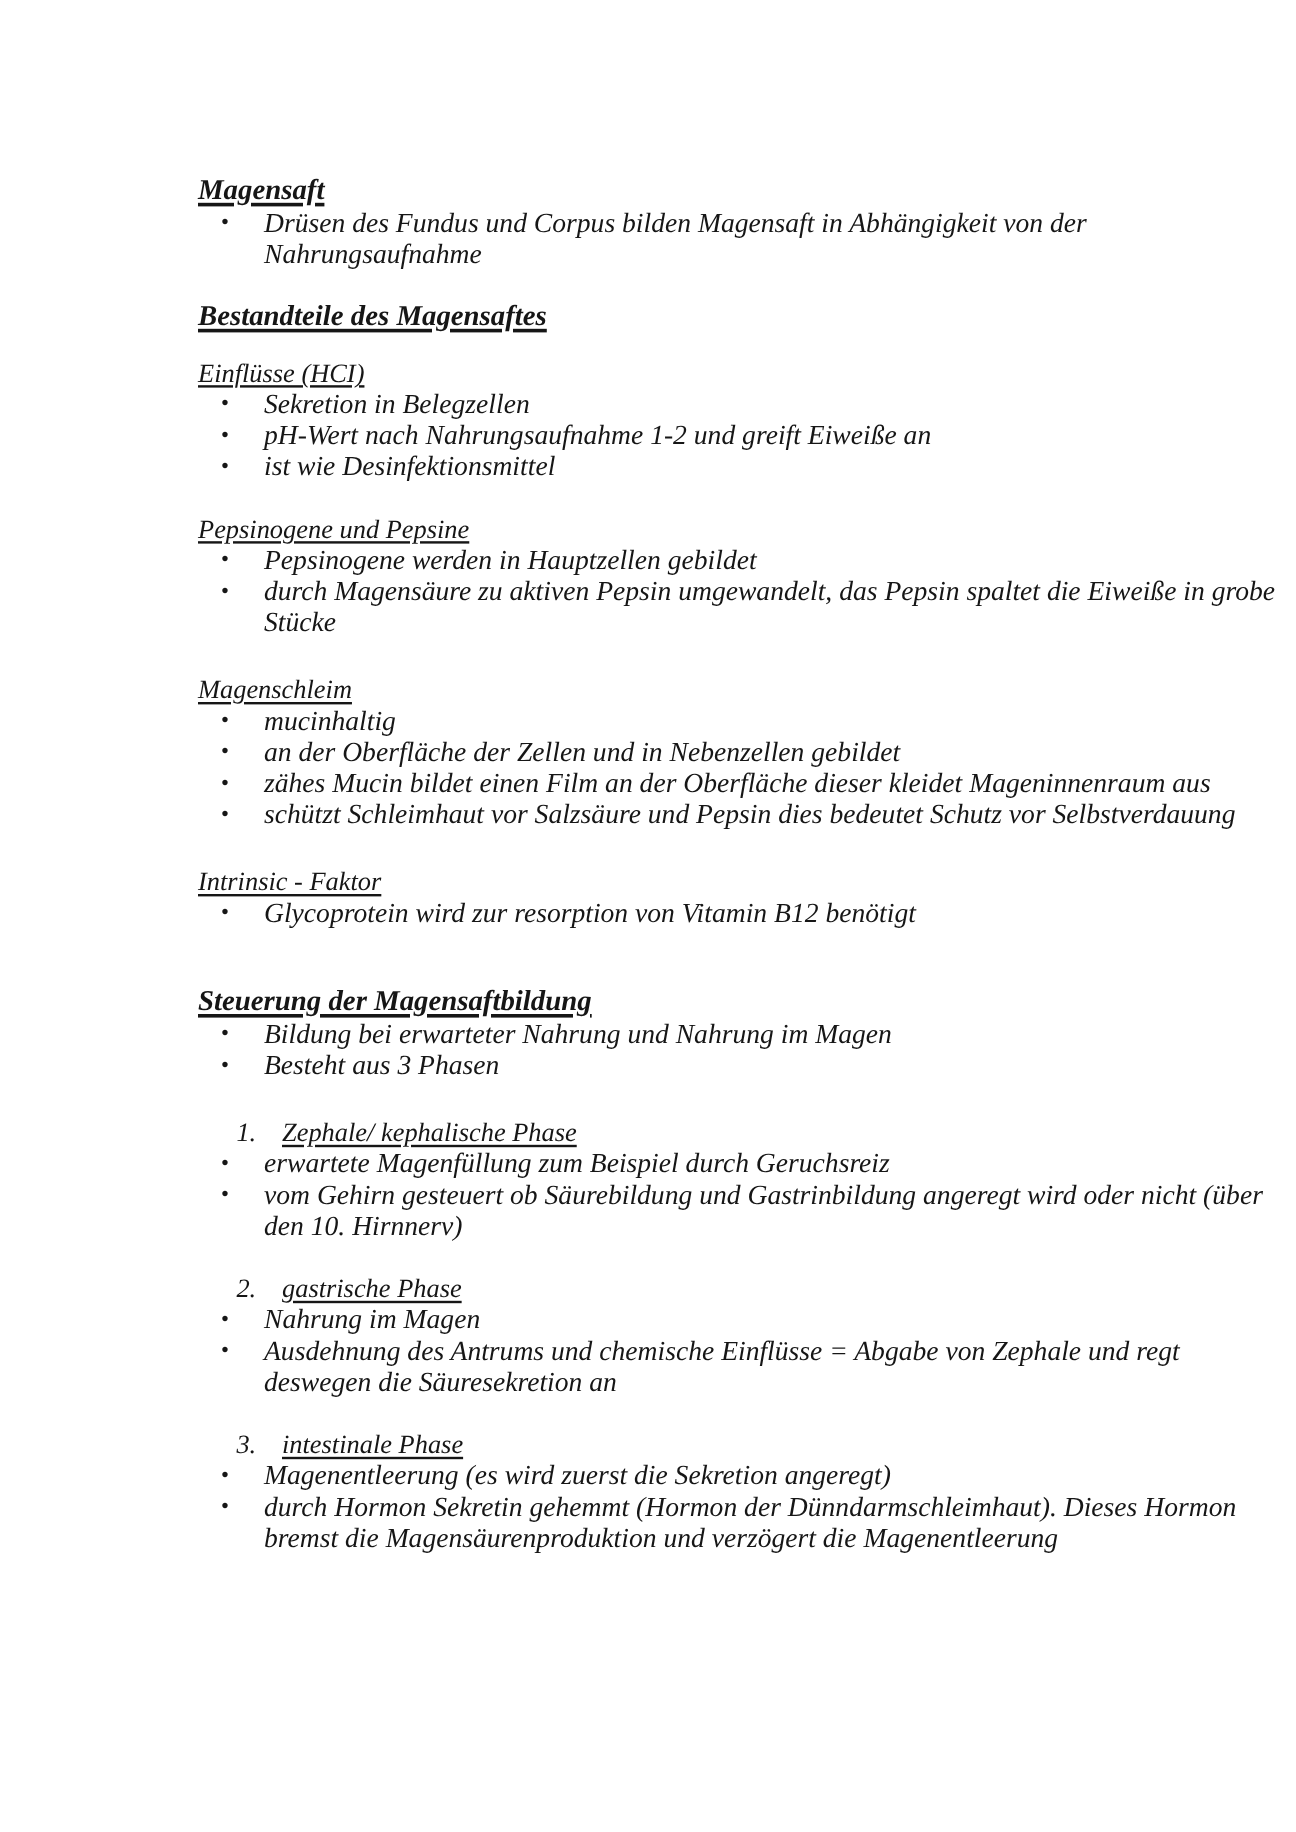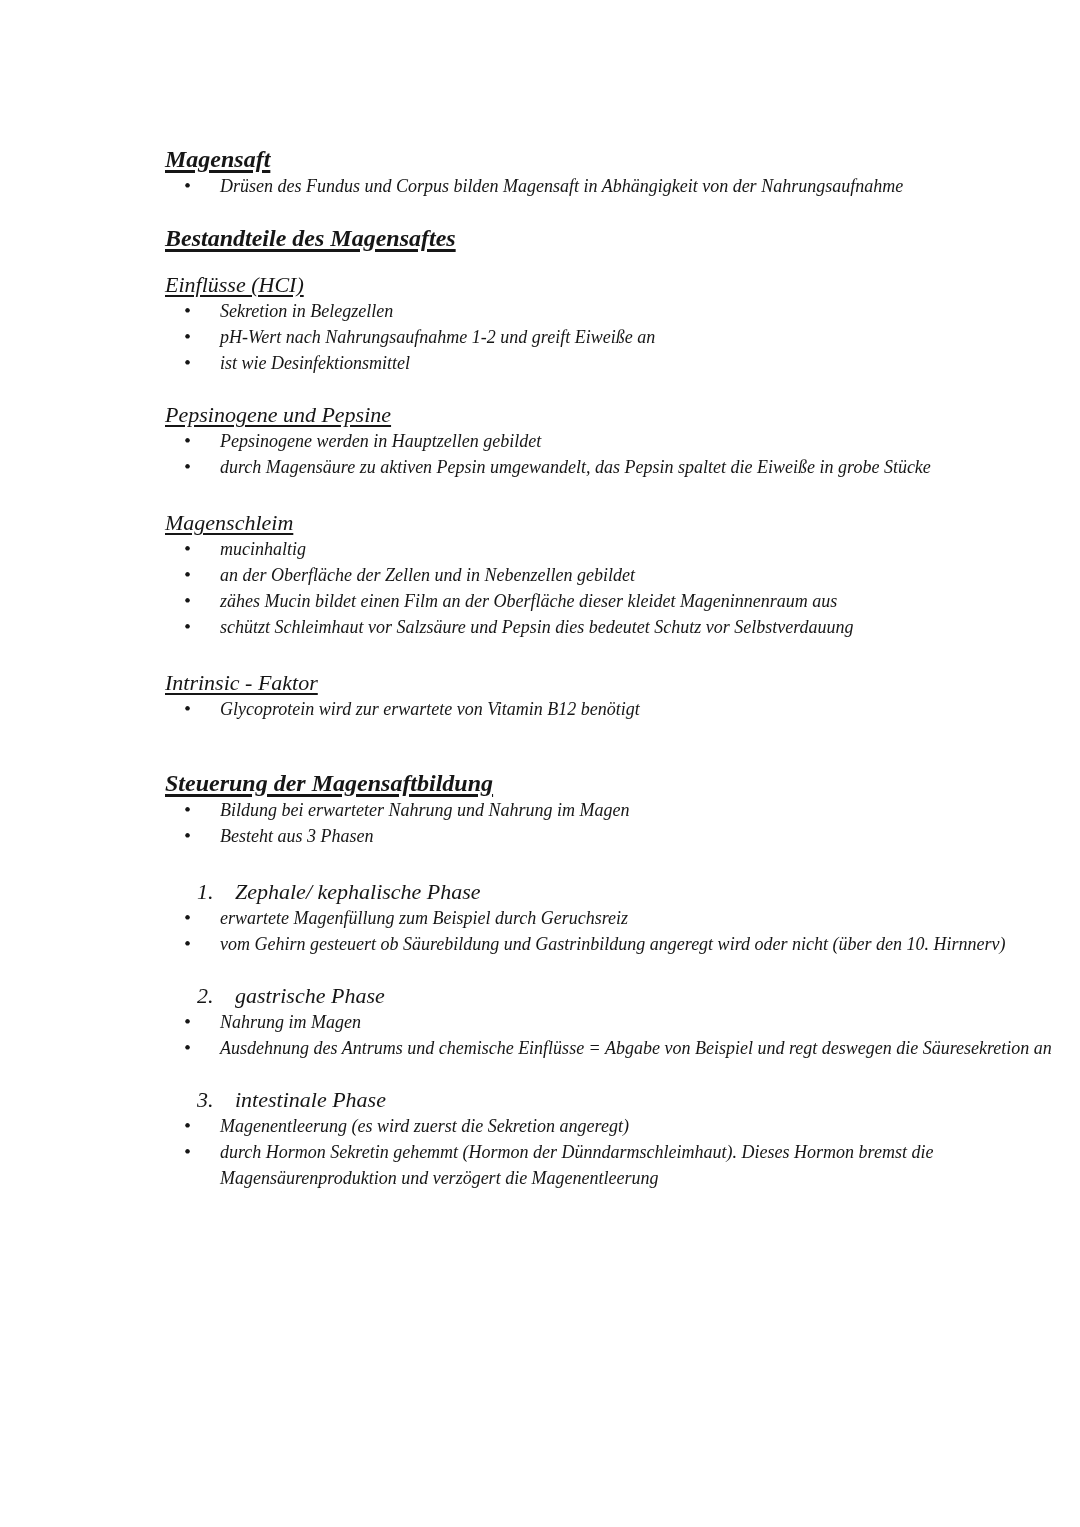--- a/index.html
+++ b/index.html
@@ -43,21 +43,21 @@
     text-underline-offset: 3px;
   }
   ul.list {
     list-style: none;
     margin: 0;
     padding: 0;
   }
   ul.list li {
     position: relative;
     padding-left: 40px;
-    font-size: 18px;
+    font-size: 23px;
     line-height: 26px;
   }
   ul.list li::before {
     content: "\2022";
     position: absolute;
     left: 4px;
     top: 0;
     font-size: 19px;
   }
   .numbered {
@@ -66,20 +66,21 @@
     font-size: 22px;
     line-height: 26px;
   }
   .numbered .num {
     position: absolute;
     left: 2px;
     top: 0;
     text-decoration: none;
   }
   .numbered .phase-title {
+    text-decoration: underline;
     text-decoration-thickness: 1.5px;
     text-underline-offset: 3px;
   }
   
   .mt-sm { margin-top: 20px; }
   .mt-md { margin-top: 26px; }
   .mt-lg { margin-top: 30px; }
   .mt-xl { margin-top: 48px; }
 </style>
 </head>
@@ -111,21 +112,21 @@
     <h2 class="h2 mt-lg">Magenschleim</h2>
     <ul class="list">
       <li>mucinhaltig</li>
       <li>an der Oberfläche der Zellen und in Nebenzellen gebildet</li>
       <li>zähes Mucin bildet einen Film an der Oberfläche dieser kleidet Mageninnenraum aus</li>
       <li>schützt Schleimhaut vor Salzsäure und Pepsin dies bedeutet Schutz vor Selbstverdauung</li>
     </ul>
 
     <h2 class="h2 mt-lg">Intrinsic - Faktor</h2>
     <ul class="list">
-      <li>Glycoprotein wird zur erwartete von Vitamin B12 benötigt</li>
+      <li>Glycoprotein wird zur resorption von Vitamin B12 benötigt</li>
     </ul>
 
     <h1 class="h1 mt-xl">Steuerung der Magensaftbildung</h1>
     <ul class="list">
       <li>Bildung bei erwarteter Nahrung und Nahrung im Magen</li>
       <li>Besteht aus 3 Phasen</li>
     </ul>
 
     <div class="numbered mt-lg">
       <span class="num">1.</span>
@@ -135,21 +136,21 @@
       <li>erwartete Magenfüllung zum Beispiel durch Geruchsreiz</li>
       <li>vom Gehirn gesteuert ob Säurebildung und Gastrinbildung angeregt wird oder nicht (über den 10. Hirnnerv)</li>
     </ul>
 
     <div class="numbered mt-md">
       <span class="num">2.</span>
       <span class="phase-title">gastrische Phase</span>
     </div>
     <ul class="list">
       <li>Nahrung im Magen</li>
-      <li>Ausdehnung des Antrums und chemische Einflüsse = Abgabe von Beispiel und regt deswegen die Säuresekretion an</li>
+      <li>Ausdehnung des Antrums und chemische Einflüsse = Abgabe von Zephale und regt deswegen die Säuresekretion an</li>
     </ul>
 
     <div class="numbered mt-md">
       <span class="num">3.</span>
       <span class="phase-title">intestinale Phase</span>
     </div>
     <ul class="list">
       <li>Magenentleerung (es wird zuerst die Sekretion angeregt)</li>
       <li>durch Hormon Sekretin gehemmt (Hormon der Dünndarmschleimhaut). Dieses Hormon bremst die Magensäurenproduktion und verzögert die Magenentleerung</li>
     </ul>

